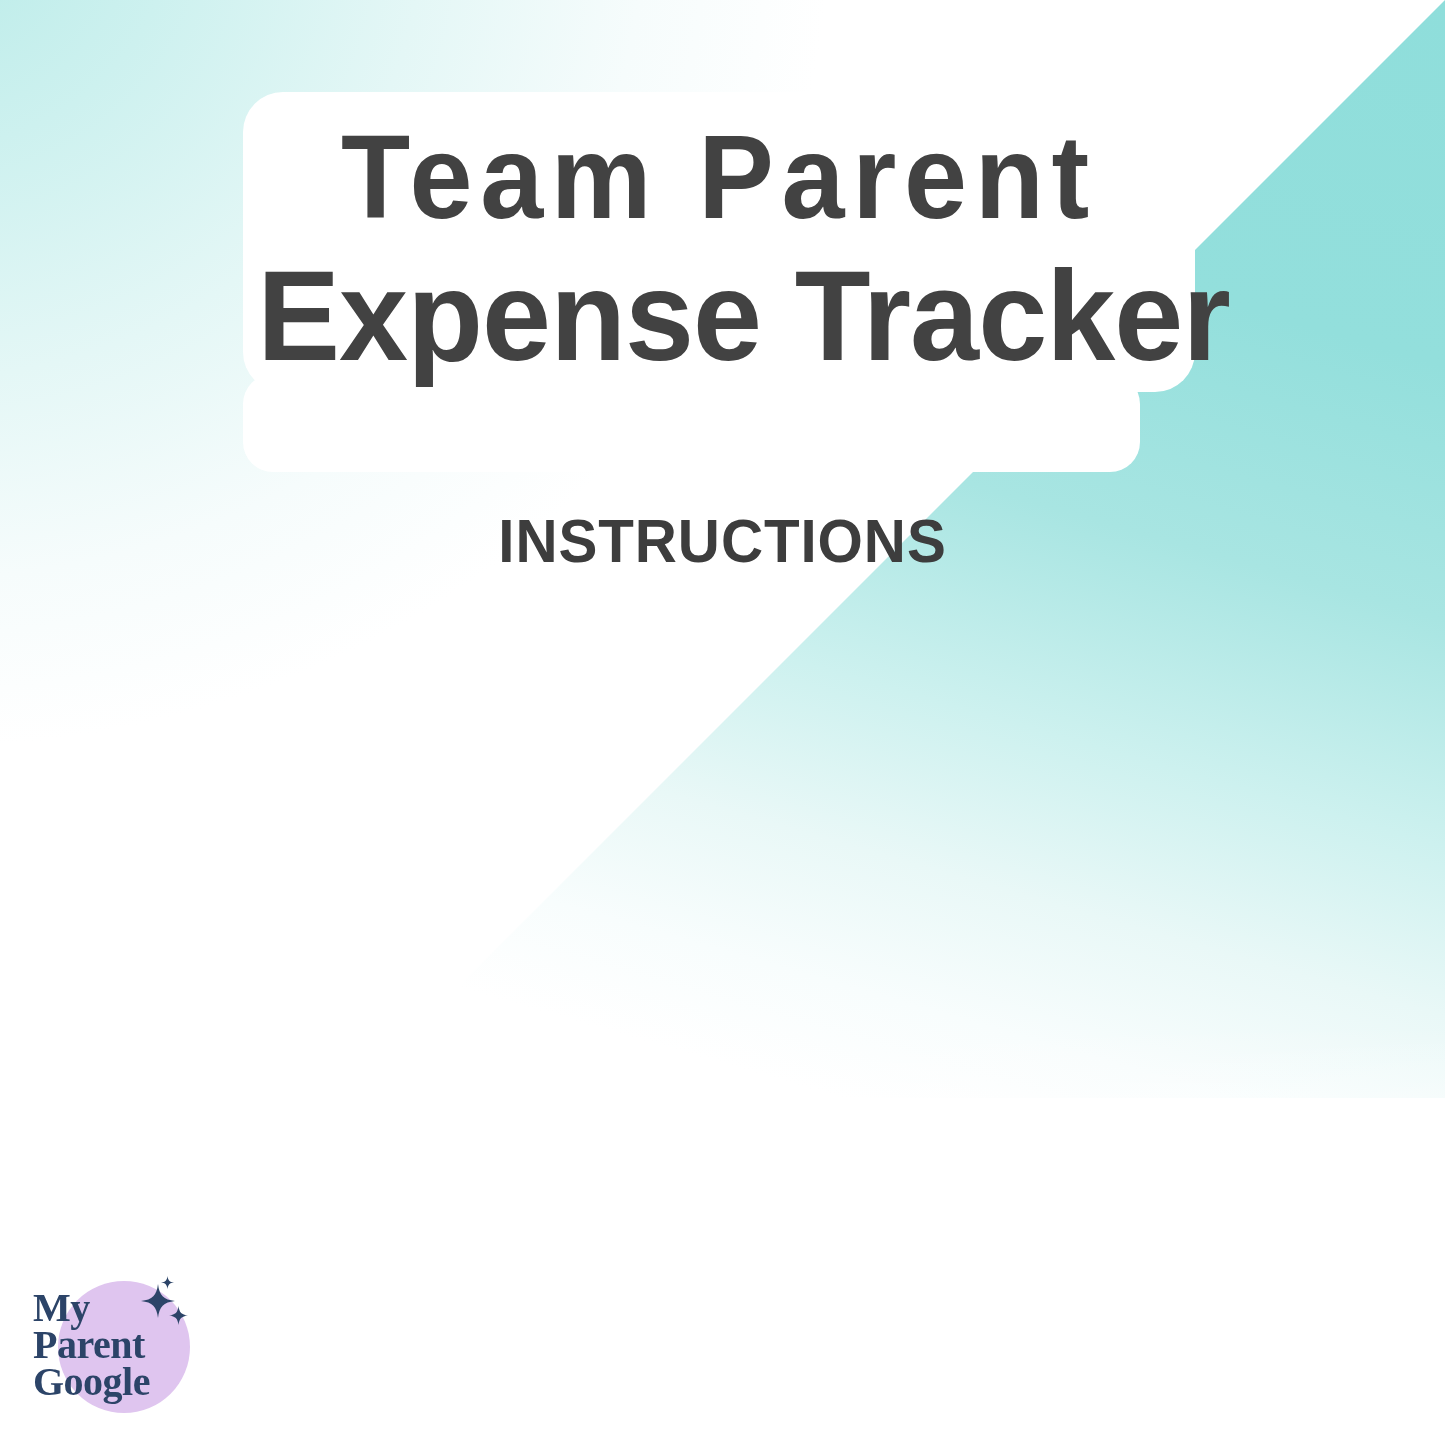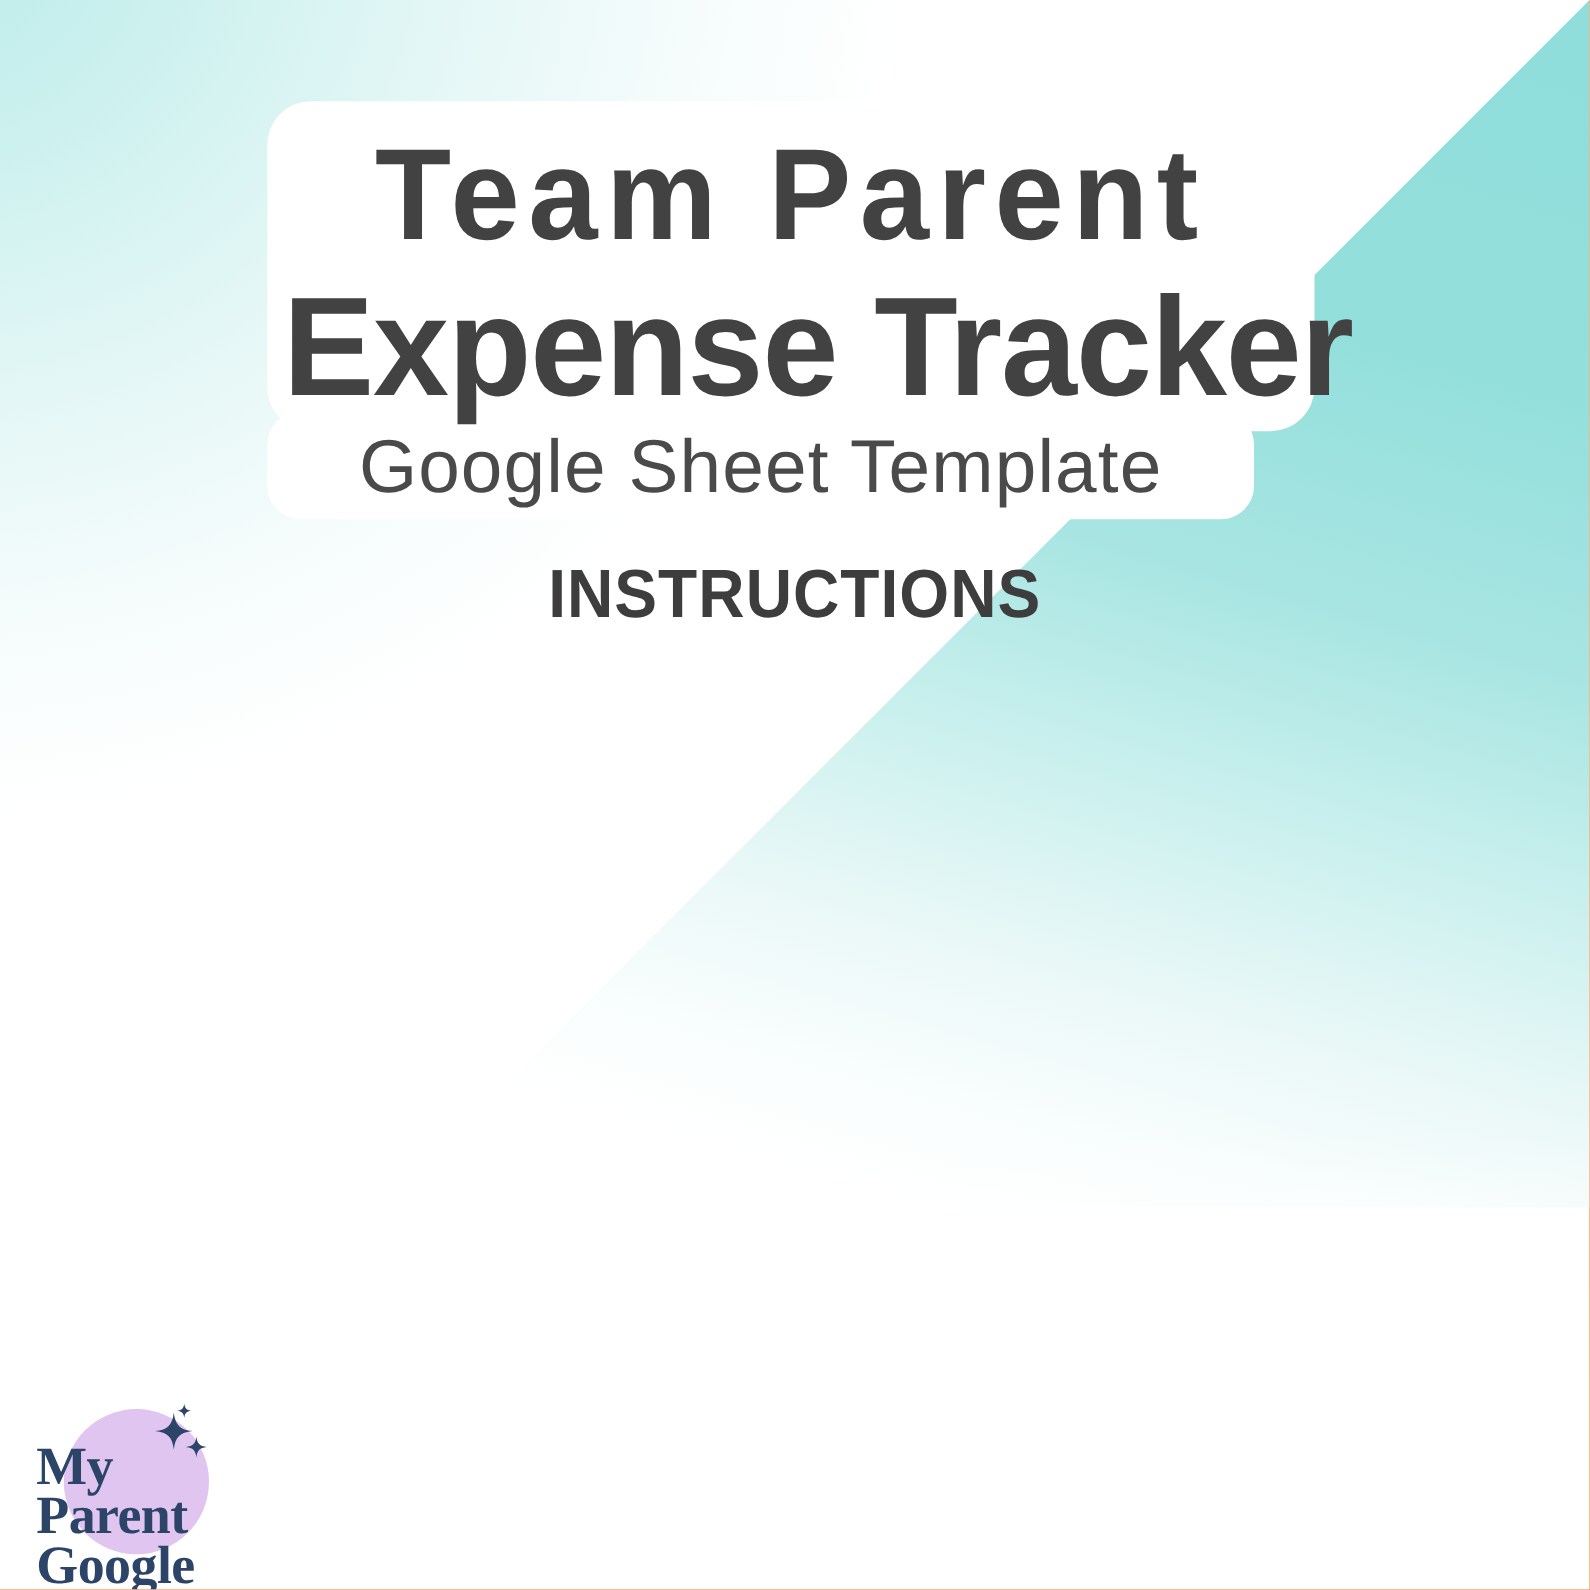--- a/index.html
+++ b/index.html
@@ -12,21 +12,21 @@
     overflow: hidden;
     font-family: "Liberation Sans", sans-serif;
     background: #ffffff;
   }
 
   #poster {
     position: relative;
     width: 1445px;
     height: 1445px;
     overflow: hidden;
-    background: #f97316;
+    background: #14b8a6;
   }
 
   
   .bg-base {
     position: absolute;
     inset: 0;
     background:
       radial-gradient(ellipse 1100px 1000px at -5% -5%,
         #b9ebe8 0%,
         #cdf1ef 22%,
@@ -189,24 +189,23 @@
     background: #dfc5ef;
   }
   .logo-text {
     position: absolute;
     left: 0;
     top: 12px;
     width: 160px;
     color: #2c4468;
     font-family: "Liberation Serif", serif;
     font-weight: bold;
-    font-size: 49px;
+    font-size: 40px;
     line-height: 0.92;
     letter-spacing: -0.5px;
-    margin-top: 20px;
   }
   .logo-line { display: block; }
 
   .spark {
     position: absolute;
     fill: #2c4468;
   }
   .spark-big  { left: 108px; top: 6px;  width: 34px; height: 34px; }
   .spark-mid  { left: 136px; top: 28px; width: 19px; height: 19px; }
   .spark-tiny { left: 128px; top: -2px; width: 13px; height: 13px; }
@@ -221,21 +220,20 @@
   <div class="bg-soft-bottom"></div>
 
   <div class="card card-title"></div>
   <div class="card card-subtitle"></div>
 
   <div class="heading-wrap">
     <div class="title-line title-line-1">Team Parent</div>
     <div class="title-line title-line-2">Expense Tracker</div>
   </div>
 
-  <div class="subtitle">Google Sheet Template</div>
 
   <div class="instructions-heading">INSTRUCTIONS</div>
 
 
   <div class="logo">
     <div class="logo-circle"></div>
 
     <svg class="spark spark-big" viewBox="0 0 100 100">
       <path d="M50 0 C54 34 66 46 100 50 C66 54 54 66 50 100 C46 66 34 54 0 50 C34 46 46 34 50 0 Z"></path>
     </svg>

